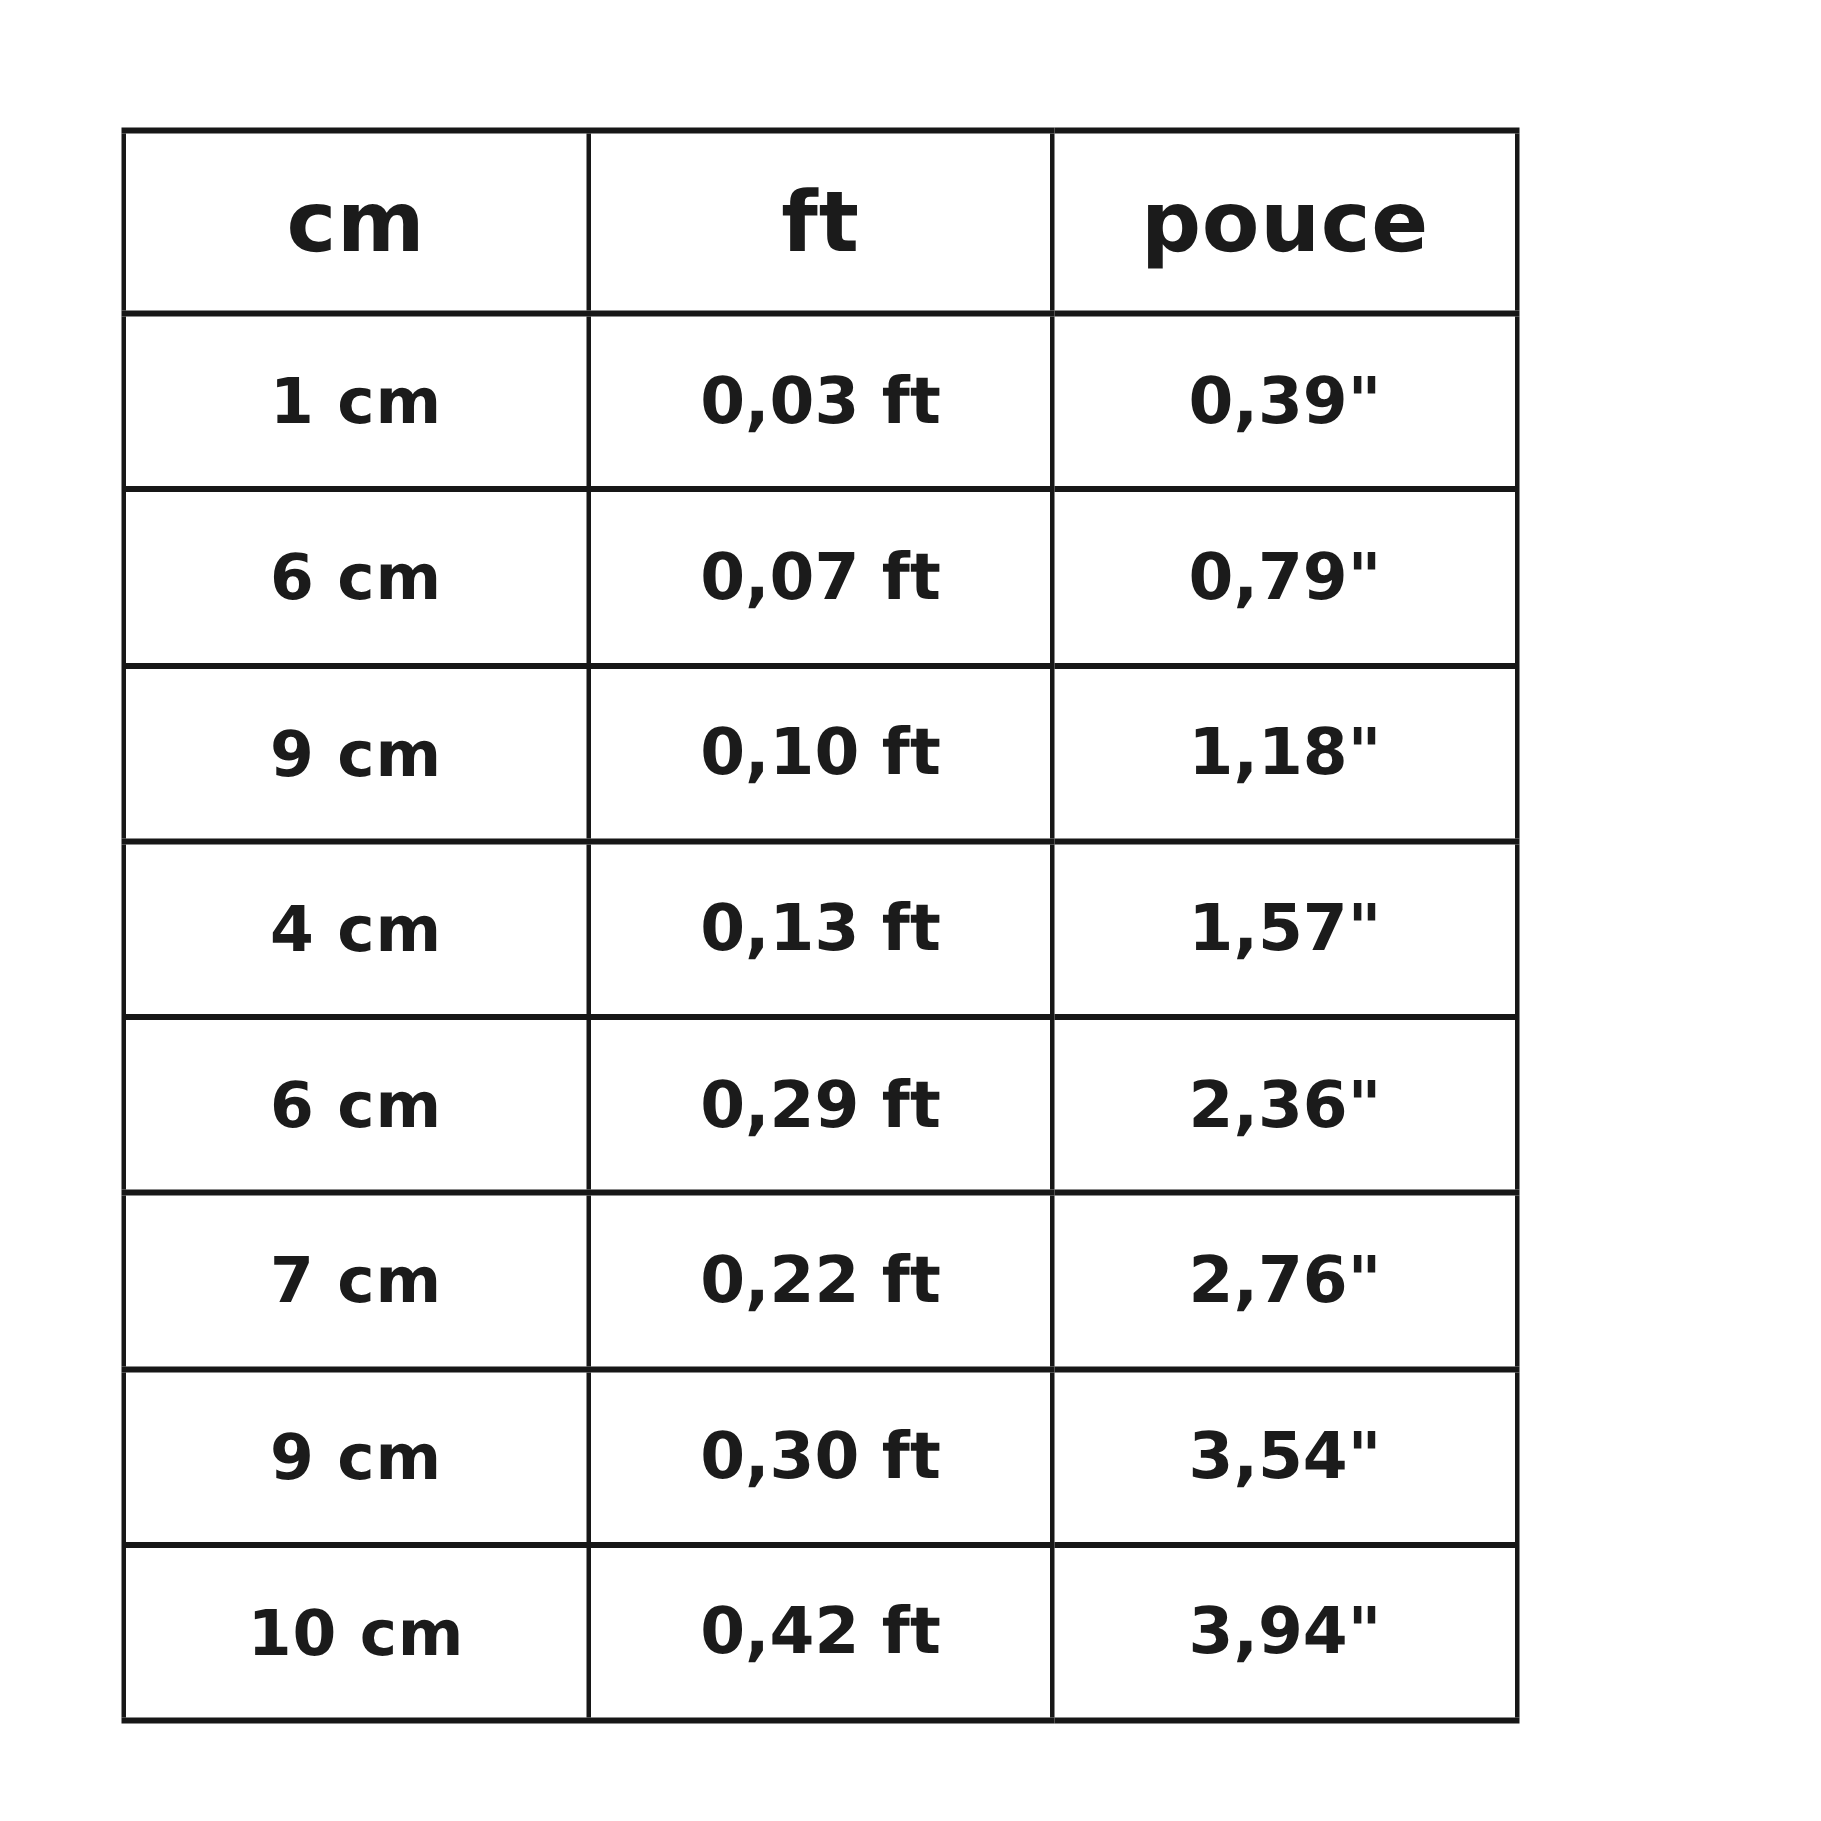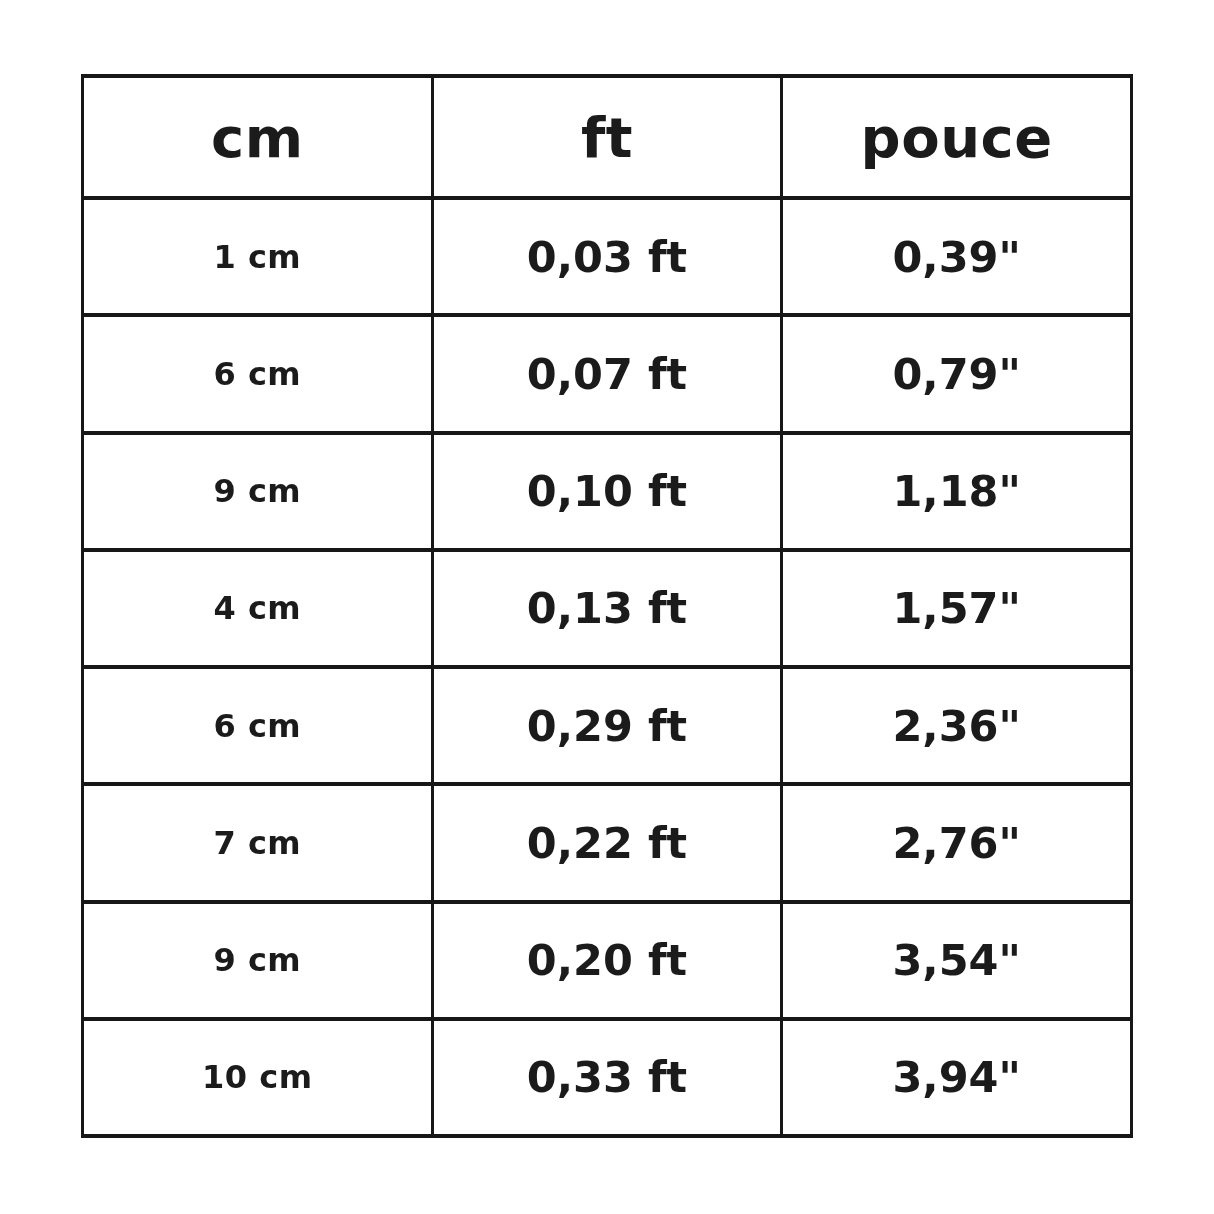--- a/index.html
+++ b/index.html
@@ -10,22 +10,22 @@
     width: 1214px;
     height: 1214px;
     background: #ffffff;
     position: relative;
     font-family: "DejaVu Sans", sans-serif;
     color: #1b1b1b;
   }
   table.conv-table {
     position: absolute;
     left: 81px;
-    top: 74px;
-    width: 1052px;
+    top: 85px;
+    width: 932px;
     height: 1064px;
     border-collapse: collapse;
     table-layout: fixed;
   }
   th, td {
     border-left: 3px solid #171717;
     border-right: 3px solid #171717;
     border-top: 4px solid #171717;
     border-bottom: 4px solid #171717;
     text-align: center;
@@ -39,21 +39,21 @@
   th {
     font-size: 56px;
     font-weight: 800;
     letter-spacing: 0.5px;
   }
   td {
     font-size: 43px;
     font-weight: 700;
   }
   td.c-cm {
-    font-size: 32px;
+    font-size: 42px;
     font-weight: 700;
     letter-spacing: 0.5px;
   }
 </style>
 </head>
 <body>
 
 <main class="page">
   <table class="conv-table">
     <thead>
@@ -89,23 +89,23 @@
         <td class="c-ft">0,29 ft</td>
         <td class="c-in">2,36"</td>
       </tr>
       <tr>
         <td class="c-cm">7 cm</td>
         <td class="c-ft">0,22 ft</td>
         <td class="c-in">2,76"</td>
       </tr>
       <tr>
         <td class="c-cm">9 cm</td>
-        <td class="c-ft">0,20 ft</td>
+        <td class="c-ft">0,30 ft</td>
         <td class="c-in">3,54"</td>
       </tr>
       <tr>
         <td class="c-cm">10 cm</td>
-        <td class="c-ft">0,33 ft</td>
+        <td class="c-ft">0,42 ft</td>
         <td class="c-in">3,94"</td>
       </tr>
     </tbody>
   </table>
 </main>
 
 </body></html>

